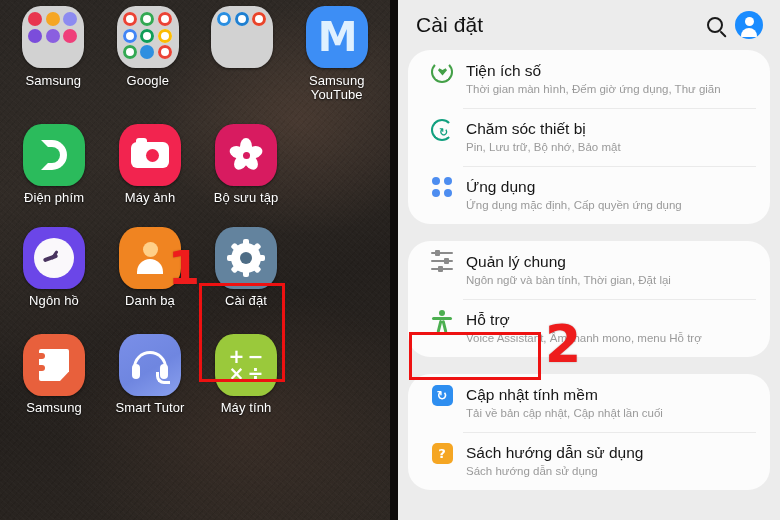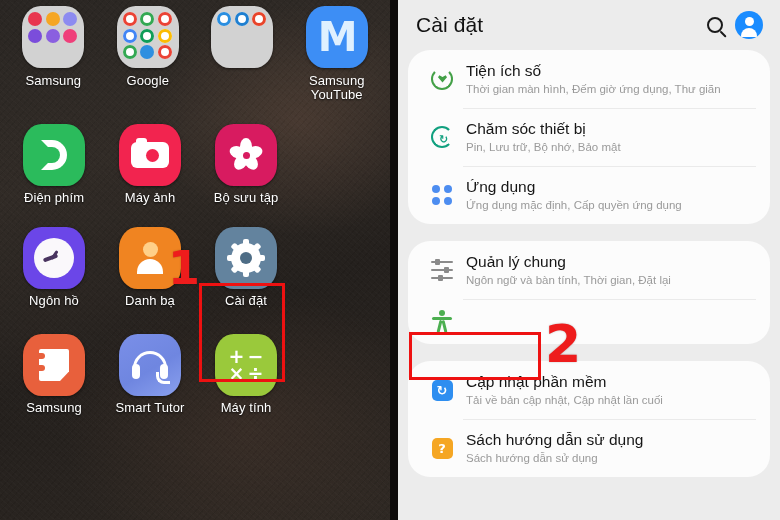--- a/index.html
+++ b/index.html
@@ -137,21 +137,21 @@
   .icon-btn { width: 34px; height: 34px; display:flex; align-items:center; justify-content:center;}
   .mag { width:16px;height:16px;border:2.4px solid #1a1a1a;border-radius:50%;position:relative;}
   .mag::after{content:"";position:absolute;right:-6px;bottom:-4px;width:8px;height:2.4px;background:#1a1a1a;
               border-radius:2px;transform:rotate(45deg);}
   .avatar{width:28px;height:28px;border-radius:50%;background:#1a8cff;display:flex;align-items:flex-end;justify-content:center;overflow:hidden;}
   .avatar .h{width:9px;height:9px;border-radius:50%;background:#fff;position:absolute;margin-bottom:13px;}
   .avatar .b{width:16px;height:9px;border-radius:8px 8px 0 0;background:#fff;margin-bottom:2px;}
   .avatar-wrap{position:relative;display:flex;align-items:center;justify-content:center;}
 
   .card { background:#fcfcfc; border-radius: 22px; margin: 0 10px 9px 10px; overflow:hidden; }
-  .srow { display:flex; align-items:center; padding: 11px 12px 11px 14px; position:relative; }
+  .srow { display:flex; align-items:flex-start; padding: 11px 12px 11px 14px; position:relative; }
   .srow + .srow::before{content:"";position:absolute;left:55px;right:14px;top:0;height:1px;background:#eaeaea;}
   .s-ico { width: 40px; min-width:40px; display:flex; align-items:center; justify-content:center; }
   .s-txt { padding-left: 4px; }
   .s-title { font-size: 15.5px; color: #161616; line-height: 19px; }
   .s-sub { font-size: 11.5px; color: #9a9a9a; line-height: 15px; margin-top: 2px; }
 
   
   .ring { width:22px;height:22px;border-radius:50%; position:relative; }
   .ring.green{ border:2.6px solid #43a047; border-top-color:transparent; }
   .ring.green .in{position:absolute;left:5px;top:4.5px;width:9px;height:8px;background:#43a047;
@@ -402,30 +402,34 @@
       </div>
       <div class="srow">
         <div class="s-ico">
           <div class="access">
               <div class="hd"></div>
               <div class="bd"></div>
               <div class="lg l"></div>
               <div class="lg r"></div>
             </div>
         </div>
+        <div class="s-txt">
+          <div class="s-title">Hỗ trợ</div>
+          <div class="s-sub">Voice Assistant, Âm thanh mono, menu Hỗ trợ</div>
+        </div>
       </div>
     </div>
 
     <div class="card" style="margin-top:17px">
       <div class="srow">
         <div class="s-ico">
           <div class="sq blue">↻</div>
         </div>
         <div class="s-txt">
-          <div class="s-title">Cập nhật phần mềm</div>
+          <div class="s-title">Cập nhật tính mềm</div>
           <div class="s-sub">Tải về bản cập nhật, Cập nhật lần cuối</div>
         </div>
       </div>
       <div class="srow">
         <div class="s-ico">
           <div class="sq amber">?</div>
         </div>
         <div class="s-txt">
           <div class="s-title">Sách hướng dẫn sử dụng</div>
           <div class="s-sub">Sách hướng dẫn sử dụng</div>

